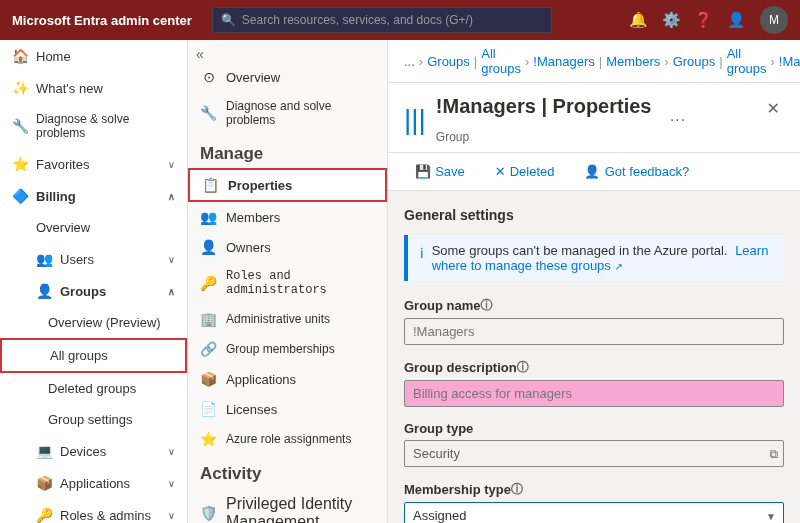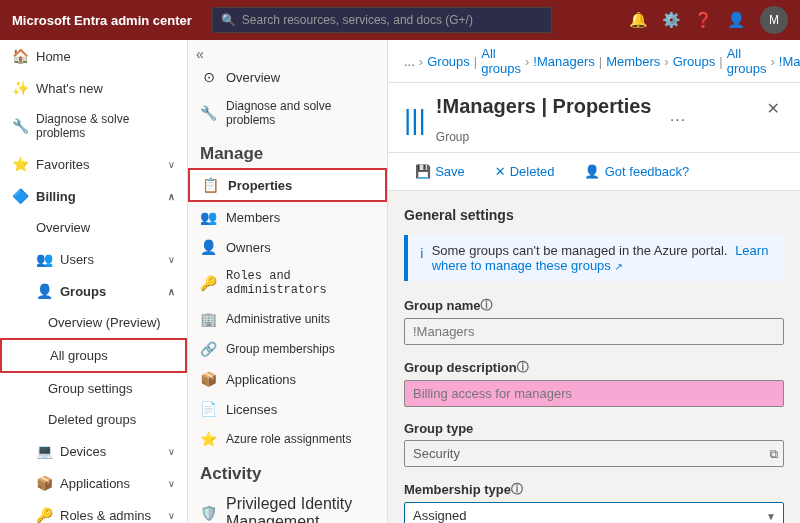--- a/index.html
+++ b/index.html
@@ -278,24 +278,24 @@
       <span>Groups</span>
       <span class="sidebar-chevron">∧</span>
     </div>
     <div class="sidebar-item" style="padding-left:48px;">
       <span>Overview (Preview)</span>
     </div>
     <div class="sidebar-item" style="padding-left:48px;border:2px solid #d13438;background:#fff;">
       <span>All groups</span>
     </div>
     <div class="sidebar-item" style="padding-left:48px;">
+      <span>Deleted groups</span>
+    </div>
+    <div class="sidebar-item" style="padding-left:48px;">
       <span>Group settings</span>
-    </div>
-    <div class="sidebar-item" style="padding-left:48px;">
-      <span>Deleted groups</span>
     </div>
     <div class="sidebar-item sidebar-indent">
       <span class="sidebar-icon">💻</span>
       <span>Devices</span>
       <span class="sidebar-chevron">∨</span>
     </div>
     <div class="sidebar-item sidebar-indent">
       <span class="sidebar-icon">📦</span>
       <span>Applications</span>
       <span class="sidebar-chevron">∨</span>

